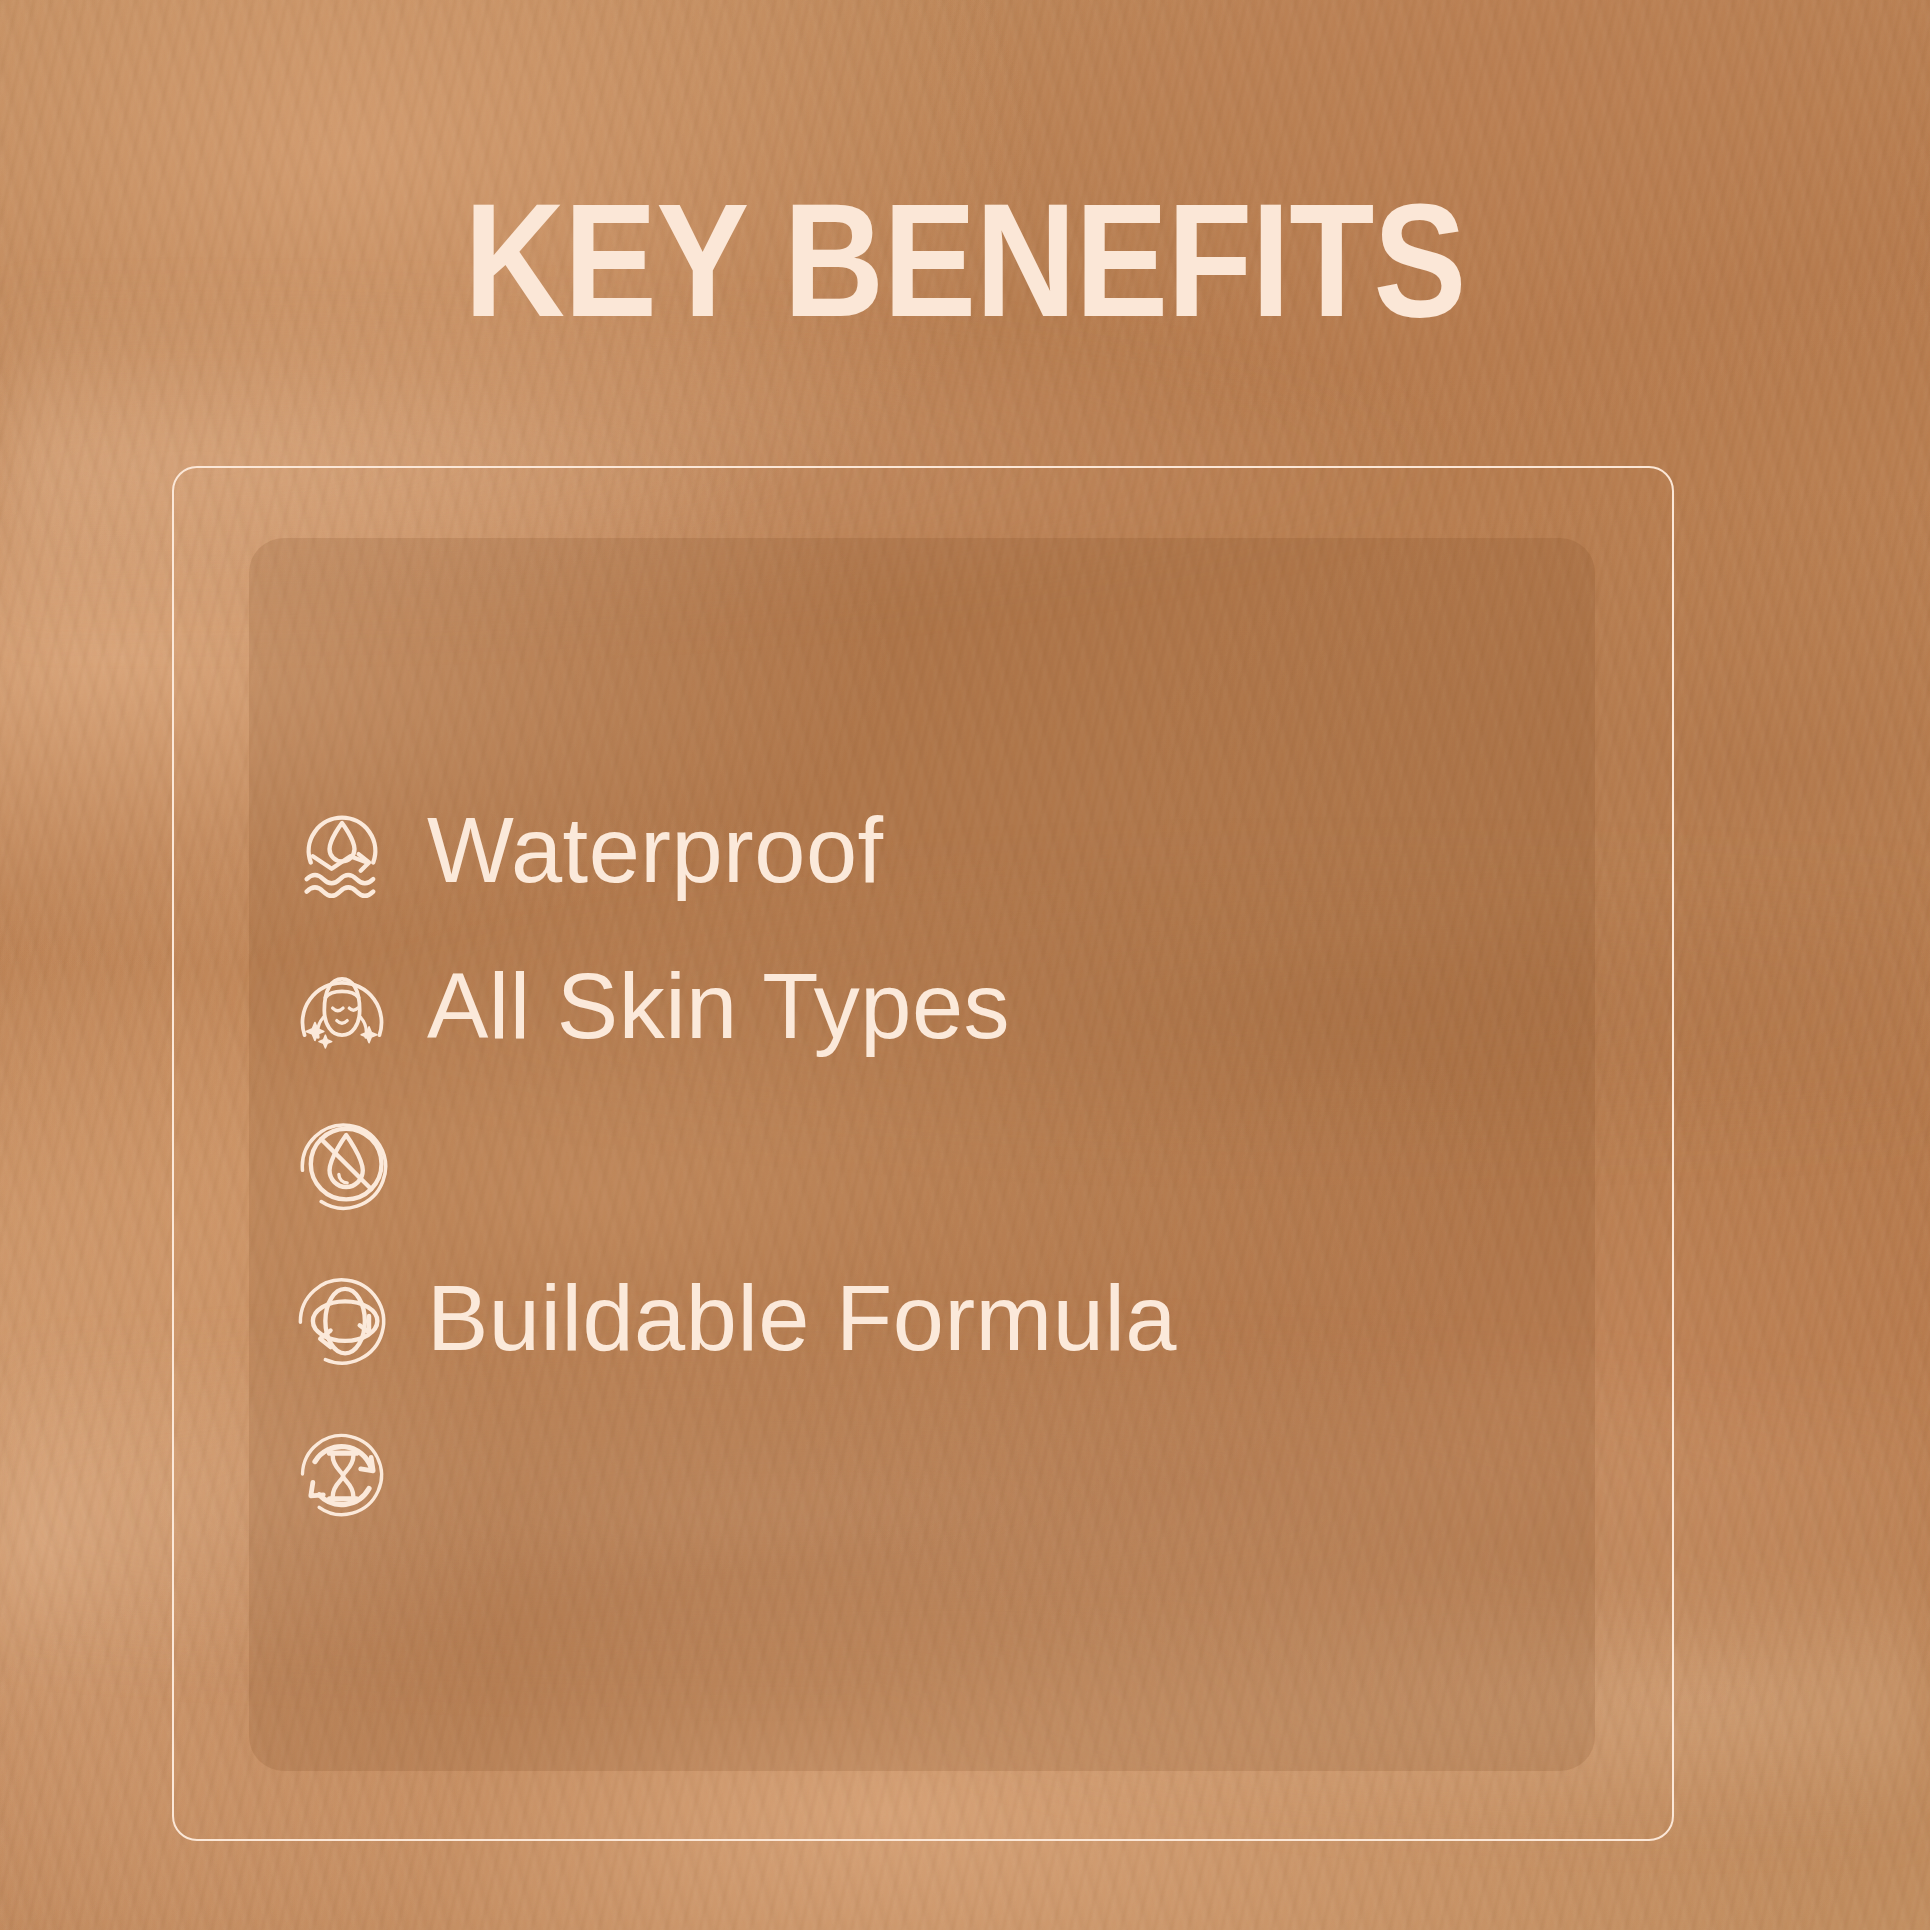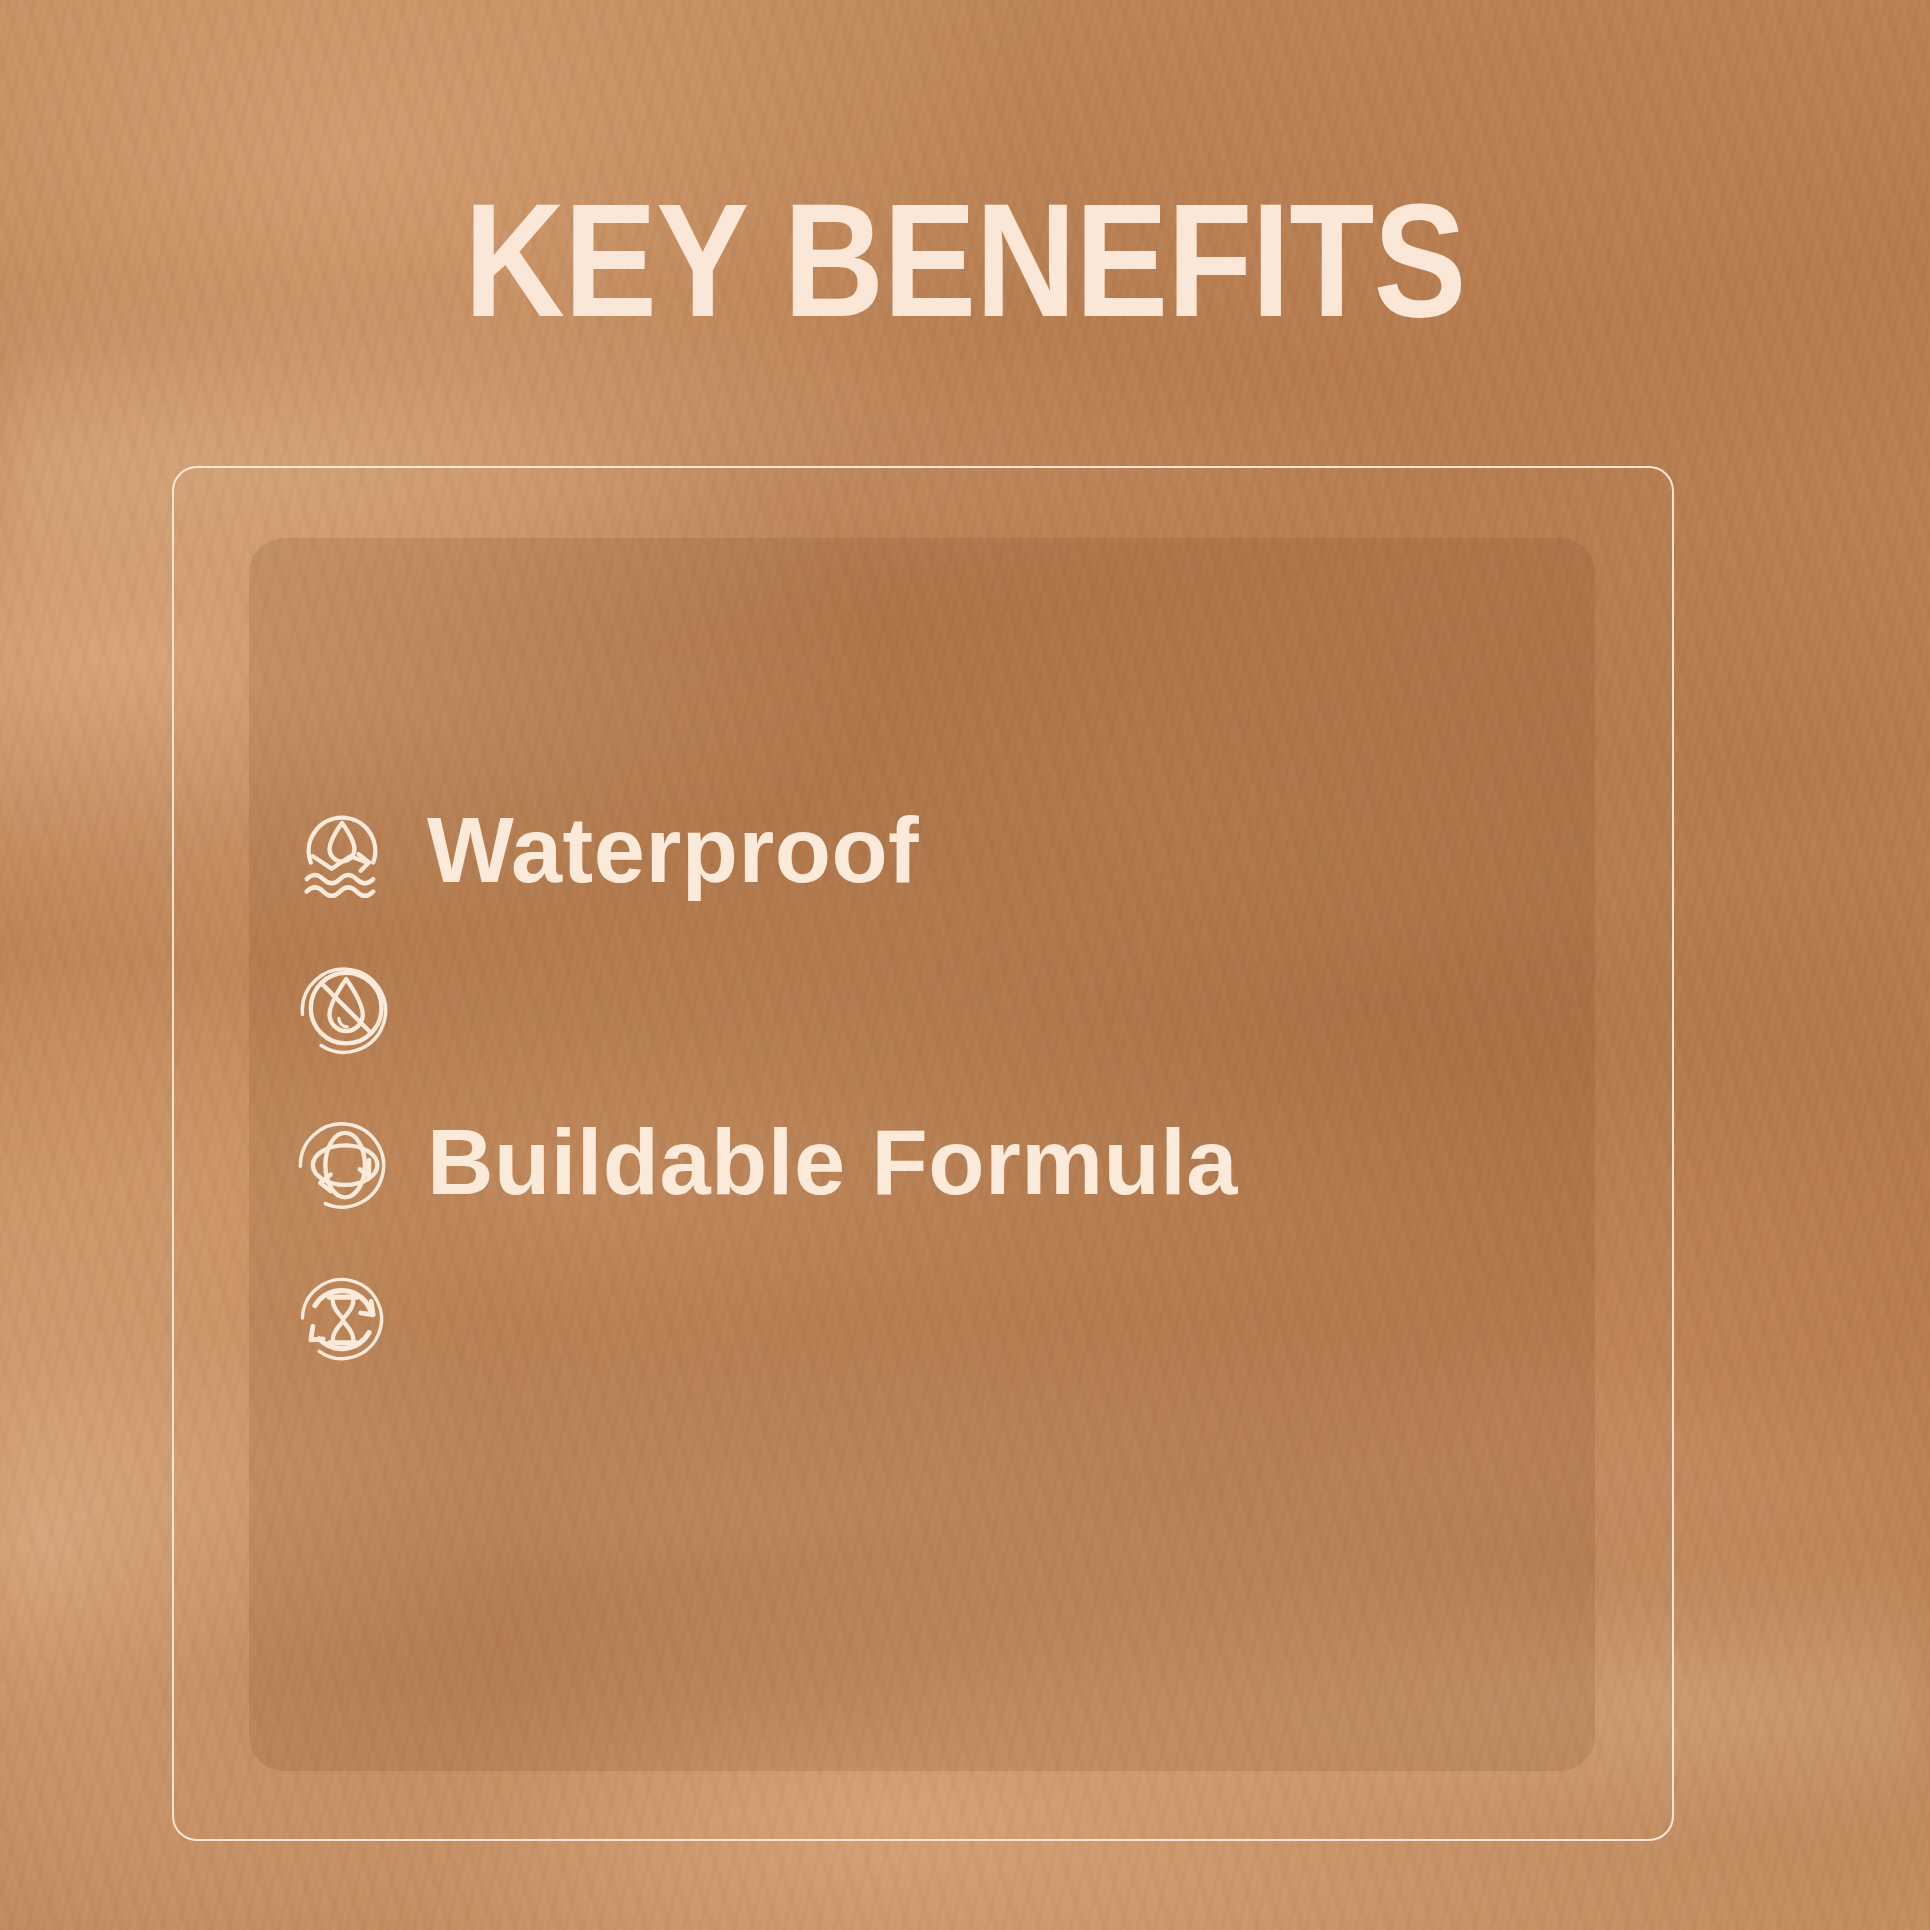--- a/index.html
+++ b/index.html
@@ -133,21 +133,21 @@
   .benefit .ico {
     width: 104px;
     height: 104px;
     flex: 0 0 104px;
     display: block;
   }
   .benefit .ico svg { display:block; width:100%; height:100%; }
   .benefit .label {
     color: #FBE9DA;
     font-family: "Liberation Sans", sans-serif;
-    font-weight: 700;
+    font-weight: 400;
     font-size: 92px;
     line-height: 1;
     letter-spacing: 0.5px;
     white-space: nowrap;
   }
 </style>
 </head>
 <body>
 
 <div id="bg">
@@ -170,20 +170,38 @@
         <path d="M50 24 C50 24 38 40 38 49 A12 12 0 0 0 62 49 C62 40 50 24 50 24 Z"></path>
         <polyline points="22,56 40,68 58,56 74,62"></polyline>
         <polyline points="66,54 76,62 68,70"></polyline>
         <path d="M16 78 q8 -8 16 0 t16 0 t16 0 t16 0"></path>
         <path d="M16 90 q8 -8 16 0 t16 0 t16 0 t16 0"></path>
       </svg>
     </span>
     <span class="label">Waterproof</span>
   </div>
 
+  <div class="benefit">
+    <span class="ico">
+      <svg viewBox="0 0 100 100" fill="none" stroke="#FBE9DA" stroke-width="3.6" stroke-linecap="round" stroke-linejoin="round">
+        <path d="M14 78 A38 38 0 1 1 86 78"></path>
+        <path d="M33 54 C33 34 40 24 50 24 C60 24 67 34 67 54 C67 68 60 78 50 78 C40 78 33 68 33 54 Z"></path>
+        <path d="M34 42 C40 34 60 34 66 42"></path>
+        <path d="M41 52 q5 5 10 0" stroke-width="3.2"></path>
+        <path d="M57 52 q4 4 8 0" stroke-width="3.2"></path>
+        <path d="M45 64 q5 5 10 0" stroke-width="3.2"></path>
+        <path d="M33 60 q-8 8 -6 20" stroke-width="3"></path>
+        <path d="M67 60 q8 8 6 20" stroke-width="3"></path>
+        <path d="M24 66 l2.5 6 6 2.5 -6 2.5 -2.5 6 -2.5 -6 -6 -2.5 6 -2.5 Z" fill="#FBE9DA" stroke-width="1.6"></path>
+        <path d="M34 78 l1.8 4.4 4.4 1.8 -4.4 1.8 -1.8 4.4 -1.8 -4.4 -4.4 -1.8 4.4 -1.8 Z" fill="#FBE9DA" stroke-width="1.4"></path>
+        <path d="M76 70 l2.2 5.4 5.4 2.2 -5.4 2.2 -2.2 5.4 -2.2 -5.4 -5.4 -2.2 5.4 -2.2 Z" fill="#FBE9DA" stroke-width="1.5"></path>
+      </svg>
+    </span>
+    <span class="label">All Skin Types</span>
+  </div>
 
   <div class="benefit">
     <span class="ico">
       <svg viewBox="0 0 100 100" fill="none" stroke="#FBE9DA" stroke-width="4.2" stroke-linecap="round" stroke-linejoin="round">
         <path d="M12 58 A40 40 0 1 1 30 88" stroke-width="3.4"></path>
         <circle cx="54" cy="52" r="34"></circle>
         <path d="M54 24 C54 24 38 46 38 58 A16 16 0 0 0 70 58 C70 46 54 24 54 24 Z"></path>
         <path d="M47 62 a8 8 0 0 0 8 8" stroke-width="3.2"></path>
         <line x1="30" y1="28" x2="78" y2="76"></line>
       </svg>

